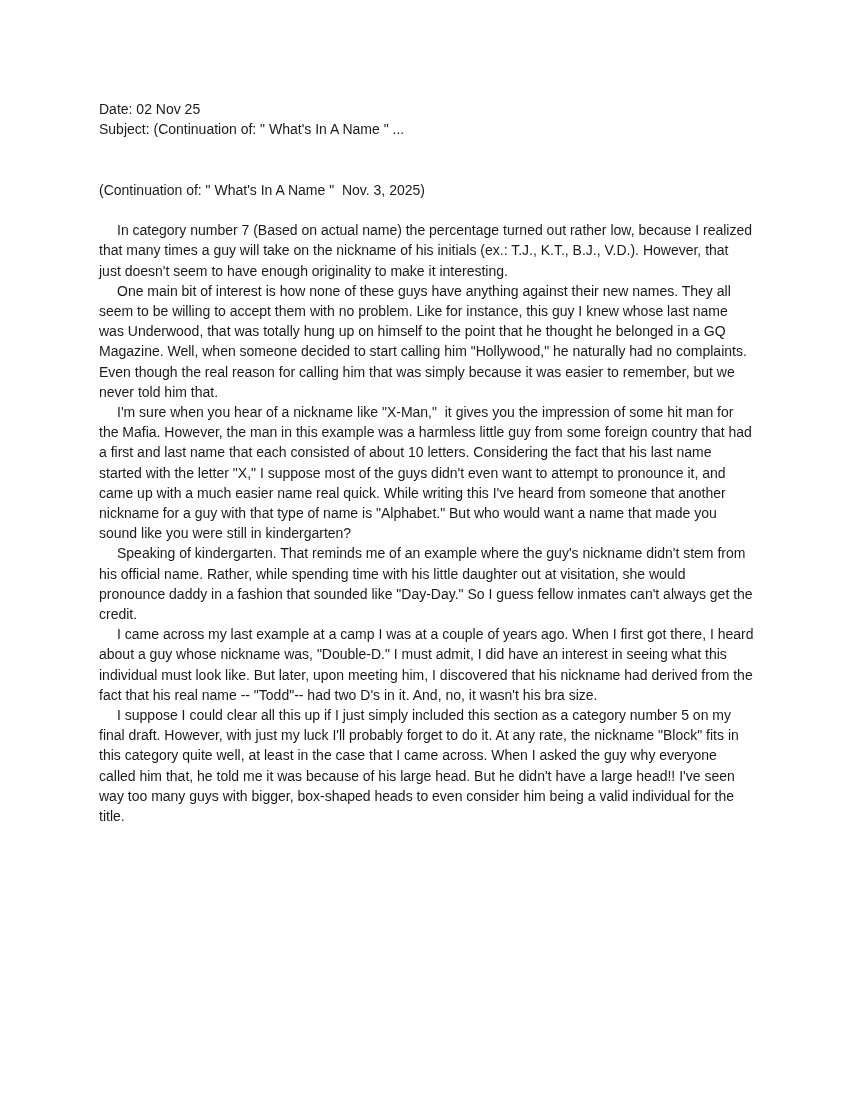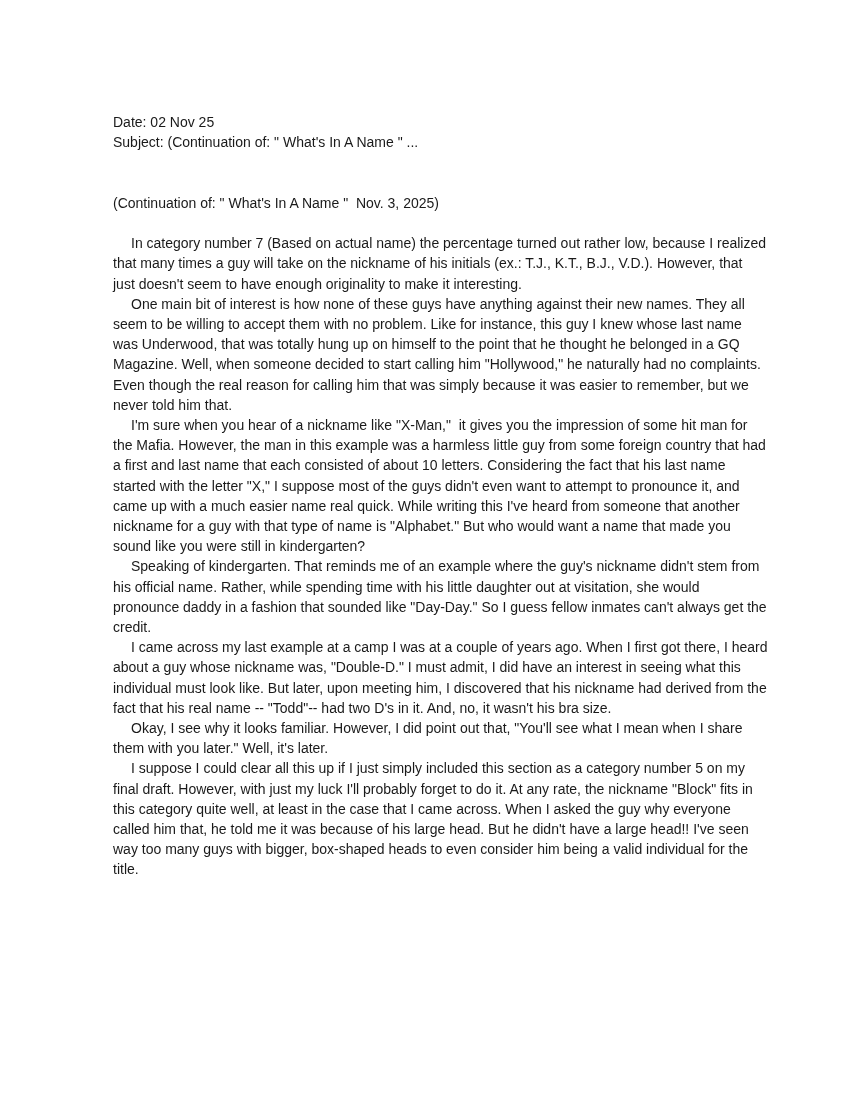--- a/index.html
+++ b/index.html
@@ -8,27 +8,26 @@
   }
   body {
     width: 850px;
     height: 1100px;
     background: #ffffff;
     overflow: hidden;
     font-family: "Liberation Sans", "DejaVu Sans", sans-serif;
   }
   .doc {
     position: absolute;
-    left: 113px;
+    left: 99px;
     top: 99px;
     width: 655px;
     color: #1a1a1a;
     font-size: 14px;
     line-height: 20.2px;
-    margin-top: 13px;
   }
   .hline {
     white-space: pre-wrap;
   }
   .spacer-2 { height: 40.4px; }
   .spacer-1 { height: 20.2px; }
   .para {
     margin: 0;
     text-indent: 18px;
     white-space: pre-wrap;
@@ -42,16 +41,15 @@
   <div class="hline">Subject: (Continuation of: " What's In A Name " ...</div>
   <div class="spacer-2"></div>
   <div class="hline">(Continuation of: " What's In A Name "  Nov. 3, 2025)</div>
   <div class="spacer-1"></div>
   <div>
       <p class="para">In category number 7 (Based on actual name) the percentage turned out rather low, because I realized that many times a guy will take on the nickname of his initials (ex.: T.J., K.T., B.J., V.D.). However, that just doesn't seem to have enough originality to make it interesting.</p>
       <p class="para">One main bit of interest is how none of these guys have anything against their new names. They all seem to be willing to accept them with no problem. Like for instance, this guy I knew whose last name was Underwood, that was totally hung up on himself to the point that he thought he belonged in a GQ Magazine. Well, when someone decided to start calling him "Hollywood," he naturally had no complaints. Even though the real reason for calling him that was simply because it was easier to remember, but we never told him that.</p>
       <p class="para">I'm sure when you hear of a nickname like "X-Man,"  it gives you the impression of some hit man for the Mafia. However, the man in this example was a harmless little guy from some foreign country that had a first and last name that each consisted of about 10 letters. Considering the fact that his last name started with the letter "X," I suppose most of the guys didn't even want to attempt to pronounce it, and came up with a much easier name real quick. While writing this I've heard from someone that another nickname for a guy with that type of name is "Alphabet." But who would want a name that made you sound like you were still in kindergarten?</p>
       <p class="para">Speaking of kindergarten. That reminds me of an example where the guy's nickname didn't stem from his official name. Rather, while spending time with his little daughter out at visitation, she would pronounce daddy in a fashion that sounded like "Day-Day." So I guess fellow inmates can't always get the credit.</p>
       <p class="para">I came across my last example at a camp I was at a couple of years ago. When I first got there, I heard about a guy whose nickname was, "Double-D." I must admit, I did have an interest in seeing what this individual must look like. But later, upon meeting him, I discovered that his nickname had derived from the fact that his real name -- "Todd"-- had two D's in it. And, no, it wasn't his bra size.</p>
-      <p class="para">Okay, I see why it looks familiar. However, I did point out that, "You'll see what I mean when I share them with you later." Well, it's later.</p>
       <p class="para">I suppose I could clear all this up if I just simply included this section as a category number 5 on my final draft. However, with just my luck I'll probably forget to do it. At any rate, the nickname "Block" fits in this category quite well, at least in the case that I came across. When I asked the guy why everyone called him that, he told me it was because of his large head. But he didn't have a large head!! I've seen way too many guys with bigger, box-shaped heads to even consider him being a valid individual for the title.</p>
     </div>
 </div>
 
 </body></html>

